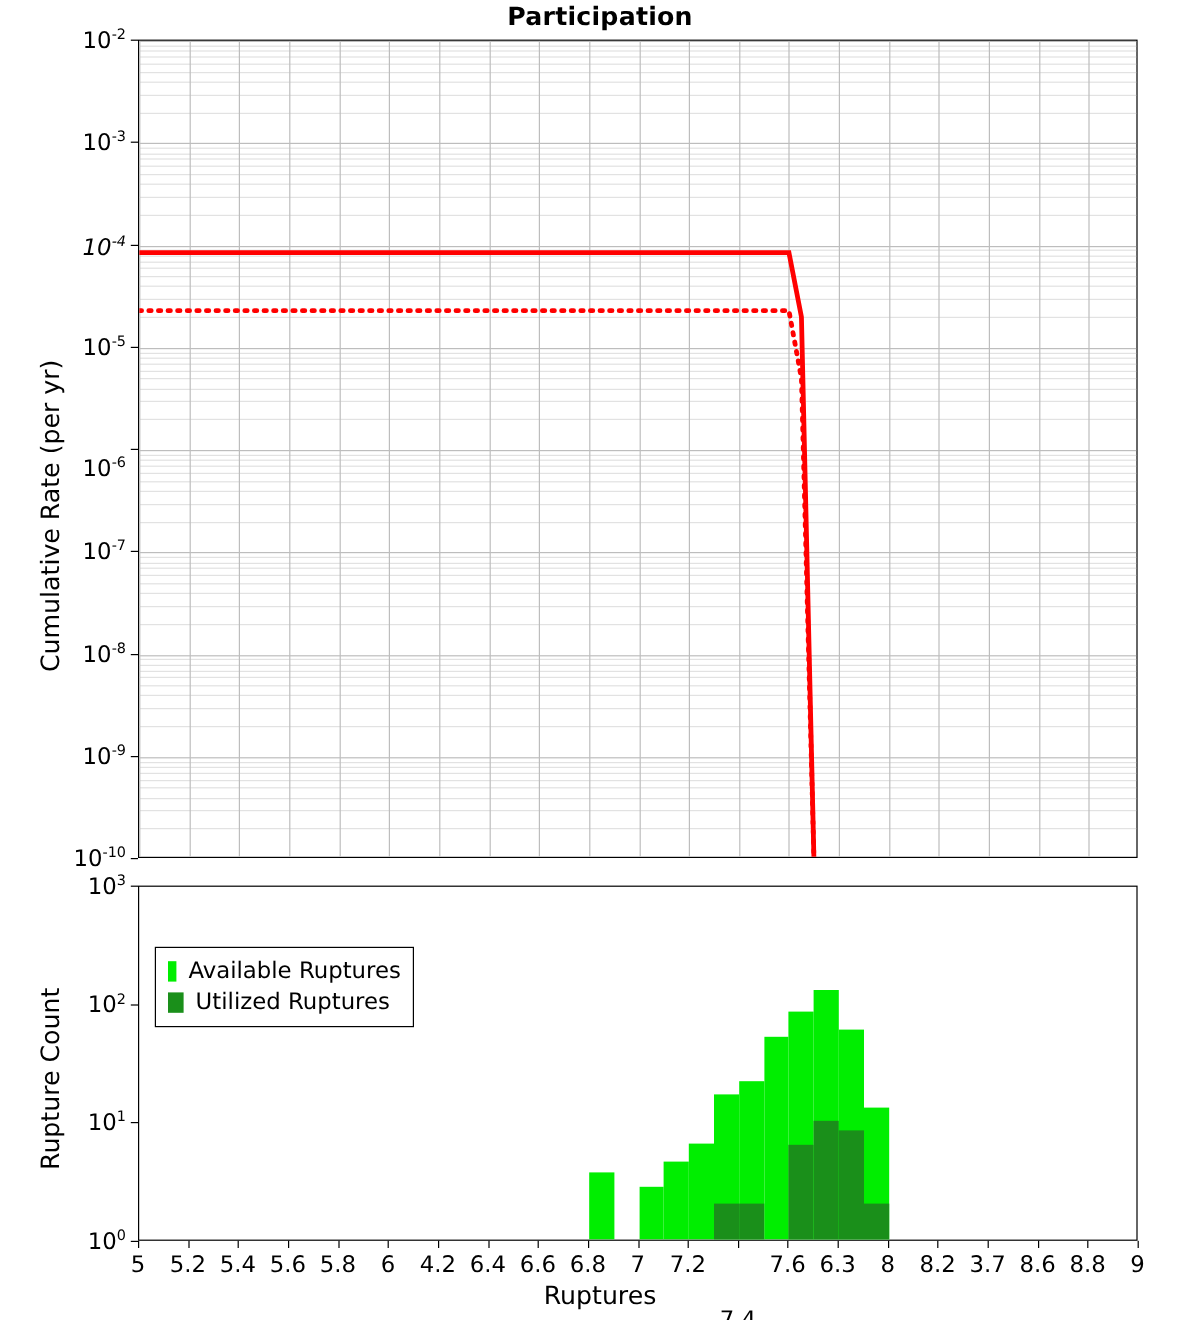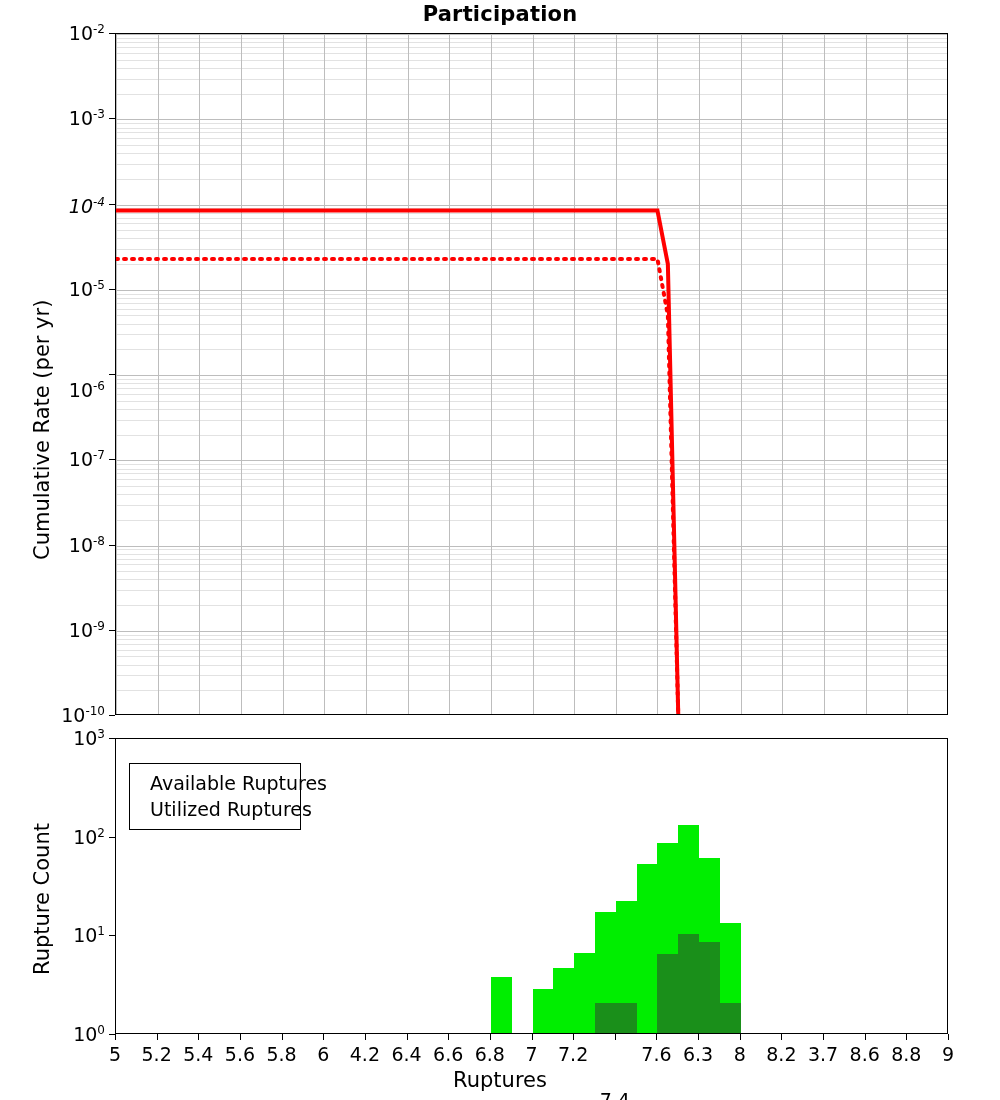--- a/index.html
+++ b/index.html
@@ -365,21 +365,21 @@
       <div class="xtick-label" style="left: 906.35px; top: 1043px;">8.8</div>
       <div class="tick-mark-x" style="left: 906.35px; top: 1034px;"></div>
       <div class="xtick-label" style="left: 948px; top: 1043px;">9</div>
       <div class="tick-mark-x" style="left: 948px; top: 1034px;"></div>
     </div>
 
   <div class="ylabel" id="ylabel-bottom" style="left: 30px; top: 975px; transform: rotate(-90deg);">Rupture Count</div>
 
   <div class="xlabel" id="xlabel-bottom" style="left: 0; top: 1068px; width: 1000px;">Ruptures</div>
 
-  <div class="legend" id="legend-bottom" style="left: 129px; top: 763px; width: 172px;">
+  <div class="legend" id="legend-bottom" style="left: 129px; top: 789px; width: 216px;">
     <div class="legend-row">
       <span class="swatch-box" id="sw-avail" style="background: rgb(0, 238, 0);"></span>
       <span class="legend-label">Available Ruptures</span>
     </div>
     <div class="legend-row">
       <span class="swatch-box" id="sw-util" style="background: rgb(26, 143, 26);"></span>
       <span class="legend-label">Utilized Ruptures</span>
     </div>
   </div>
 

